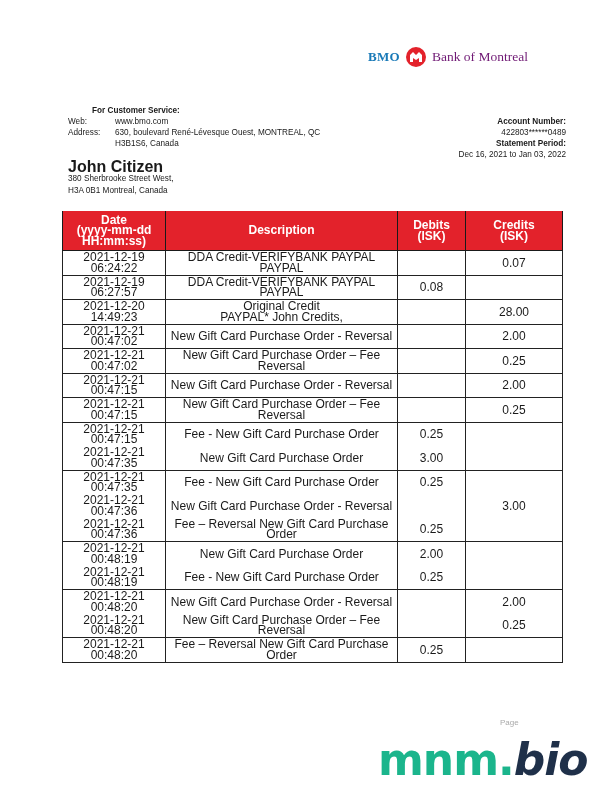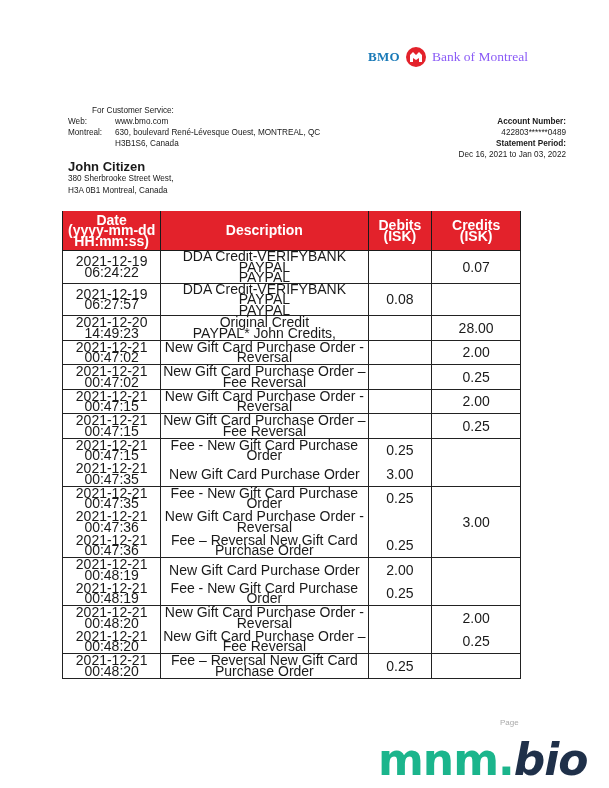--- a/index.html
+++ b/index.html
@@ -2,33 +2,33 @@
 <html><head>
 <meta charset="utf-8">
 <style>
   html, body { margin:0; padding:0; }
   body { width:609px; height:788px; background:#ffffff; position:relative; overflow:hidden;
          font-family:"Liberation Sans", sans-serif; color:#1a1a1a; }
   .logo { position:absolute; left:368px; top:47px; display:flex; align-items:center; gap:6px; }
   .logo .bmo { font-family:"Liberation Serif", serif; font-size:13px; font-weight:bold; color:#1a7ab8; letter-spacing:0.3px; }
   .logo .roundel { width:20px; height:20px; border-radius:50%; background:#e3222b; position:relative; }
   .logo .roundel svg { position:absolute; left:3px; top:4px; }
-  .logo .name { font-family:"Liberation Serif", serif; font-size:13.5px; color:#8b5cf6; }
+  .logo .name { font-family:"Liberation Serif", serif; font-size:13.5px; color:#701a75; }
 
   .svc { position:absolute; left:68px; top:105px; font-size:8.2px; line-height:11px; }
-  .svc .head { font-weight:normal;padding-left:24px; }
+  .svc .head { font-weight:bold;padding-left:24px; }
   .svc .row { display:flex; }
   .svc .lbl { width:47px; }
   .cust { position:absolute; left:68px; top:161px; font-size:8.2px; line-height:11.5px; }
-  .cust .nm { font-weight:bold; font-size:13px; line-height:12px; }
+  .cust .nm { font-weight:bold; font-size:16px; line-height:12px; }
 
   .acct { position:absolute; right:43px; top:116px; text-align:right; font-size:8.2px; line-height:11px; }
   .acct .b { font-weight:bold; }
 
-  table { position:absolute; left:62px; top:211px; border-collapse:collapse; width:459px; font-size:14px; }
+  table { position:absolute; left:62px; top:211px; border-collapse:collapse; width:501px; font-size:12px; }
   th { background:#e3222b; color:#fff; font-weight:bold; height:39px; border:1px solid #1a1a1a; border-top:none;
        line-height:10.5px; text-align:center; padding:0; }
   th + th { border-left:1px solid #222; }
   td { border-left:1px solid #222; border-right:1px solid #222; text-align:center; padding:0; line-height:10.5px; }
   tr.grp-start td { border-top:1px solid #222; }
   tr.last td { border-bottom:1px solid #222; }
   td.date { width:102px; height:23.5px; }
   td.desc { width:231px; }
   td.deb { width:67px; }
   td.cred { width:96px; }
@@ -51,21 +51,21 @@
   <span class="name">Bank of Montreal</span>
 </div>
 
 <div class="svc">
   <div class="head">For Customer Service:</div>
   <div class="row">
       <span class="lbl">Web:</span>
       <span>www.bmo.com</span>
     </div>
   <div class="row">
-      <span class="lbl">Montreal:</span>
+      <span class="lbl">Address:</span>
       <span>630, boulevard René-Lévesque Ouest, MONTREAL, QC</span>
     </div>
   <div class="row">
       <span class="lbl"></span>
       <span>H3B1S6, Canada</span>
     </div>
 </div>
 
 <div class="cust">
   <div class="nm">John Citizen</div>

